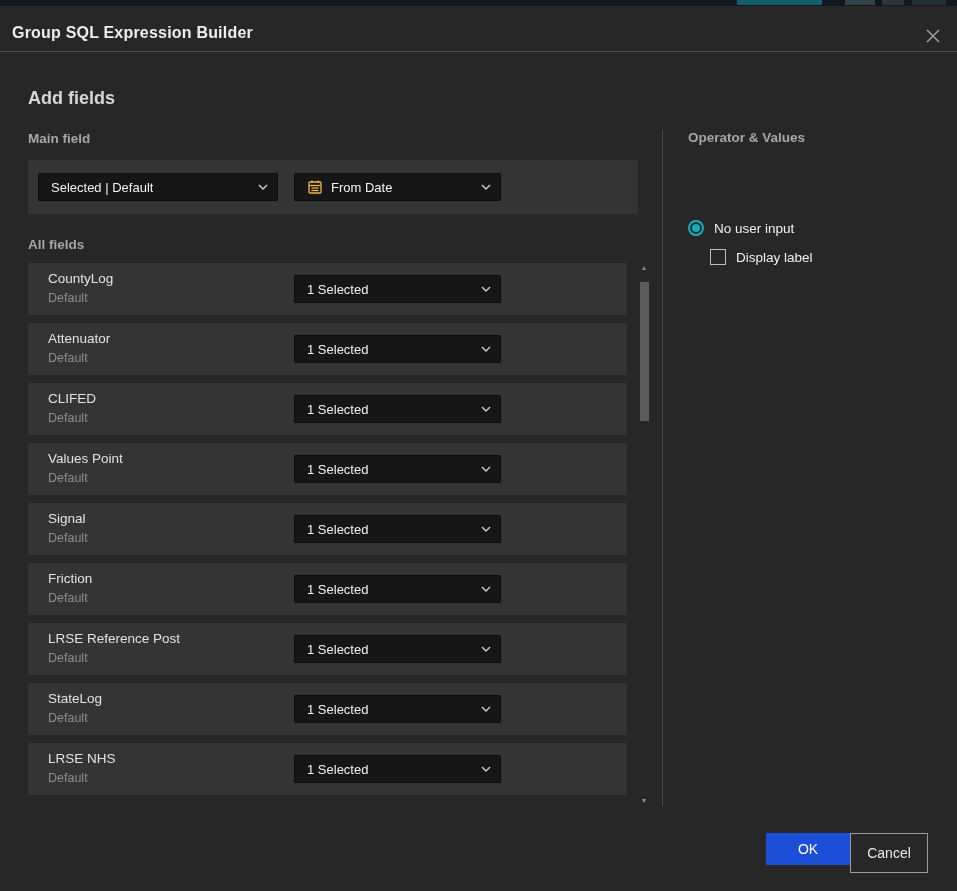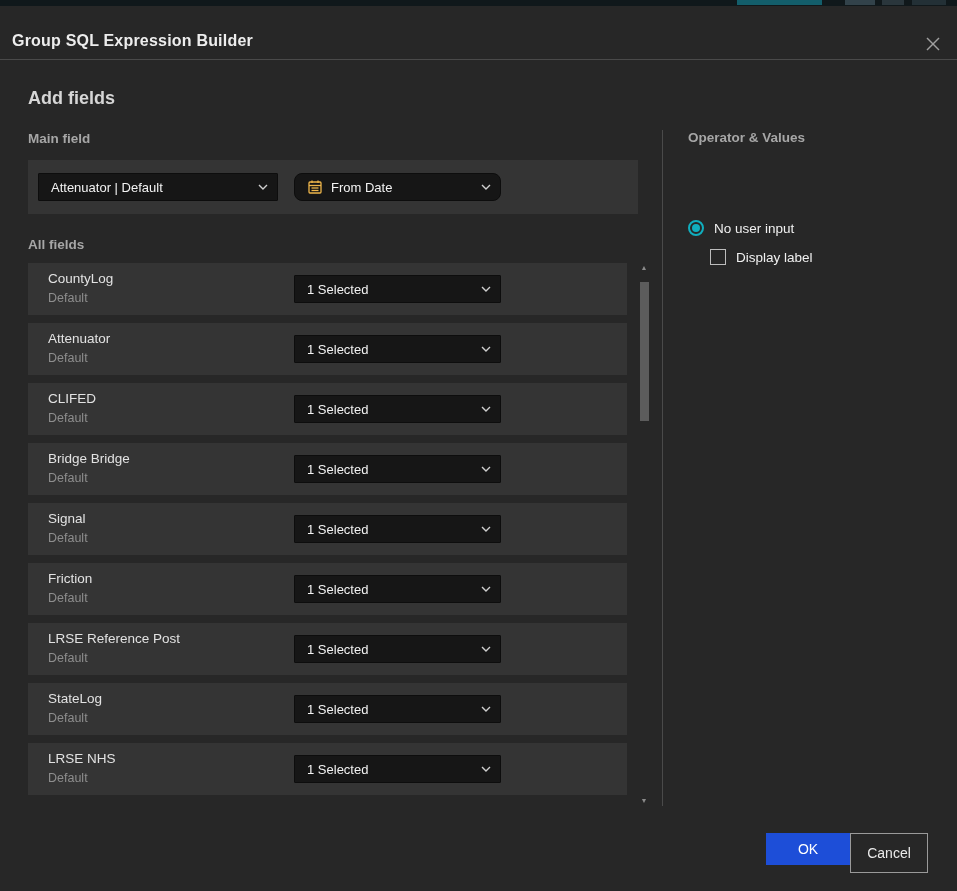--- a/index.html
+++ b/index.html
@@ -15,21 +15,21 @@
   .top-strip { position:absolute; top:0; left:0; width:957px; height:6px; background:#10181b; }
   .top-strip .frag { position:absolute; top:0; height:5px; }
   .frag-a { left:737px; width:85px; background:#135e6b; }
   .frag-b { left:845px; width:30px; background:#32424a; }
   .frag-c { left:882px; width:22px; background:#2a363c; }
   .frag-d { left:912px; width:34px; background:#233036; }
 
   .dialog { position:absolute; top:6px; left:0; width:957px; height:885px; background:#272727; }
 
   .titlebar {
-    position:absolute; top:16px; left:0; right:0; height:38px;
+    position:absolute; top:8px; left:0; right:0; height:38px;
     border-bottom:1px solid #4a4a4a;
     display:flex; align-items:center;
   }
   .dialog-title { font-size:16px; font-weight:700; color:#ededed; padding-left:12px; letter-spacing:0.2px; }
   .close-btn {
     position:absolute; right:13px; top:13px; width:22px; height:22px;
     display:flex; align-items:center; justify-content:center; cursor:pointer;
   }
   .close-btn svg { stroke:#9f9f9f; }
 
@@ -47,21 +47,21 @@
   .dropdown {
     background:#161616; height:28px; display:flex; align-items:center;
     padding:0 10px 0 12px; cursor:pointer; position:relative;
     border:1px solid #0d0d0d; border-radius:1px;
   }
   .dropdown .dd-text { font-size:13px; color:#f2f2f2; white-space:nowrap; overflow:hidden; }
   .dropdown .chevron { position:absolute; right:9px; top:50%; transform:translateY(-50%); }
   .chevron svg { stroke:#cfcfcf; display:block; }
 
   .dd-source { position:absolute; left:10px; top:13px; width:240px; }
-  .dd-field  { position:absolute; left:266px; top:13px; width:207px;border-radius:8px; }
+  .dd-field  { position:absolute; left:266px; top:13px; width:207px; }
   .dd-field .dd-text { margin-left:8px; }
   .calendar-icon { width:16px; height:16px; flex:0 0 16px; }
 
   .fields-list { position:absolute; left:28px; top:257px; width:599px; }
   .field-row {
     width:599px; height:52px; background:#343434; margin-bottom:8px;
     position:relative;
   }
   .field-row .f-name { position:absolute; left:20px; top:8px; font-size:13.5px; color:#e2e2e2; }
   .field-row .f-sub  { position:absolute; left:20px; top:28px; font-size:12.5px; color:#8e8e8e; }
@@ -128,21 +128,21 @@
       </span>
     </div>
   </div>
 
   <div class="section-heading">Add fields</div>
 
   <div class="sub-label main-field-label">Main field</div>
 
   <div class="main-field-panel">
     <div class="dropdown dd-source">
-      <span class="dd-text">Attenuator | Default</span>
+      <span class="dd-text">Selected | Default</span>
       <span class="chevron">
         <svg width="10" height="6" viewBox="0 0 10 6" fill="none" stroke-width="1.4">
             <polyline points="1,1 5,5 9,1"></polyline>
           </svg>
       </span>
     </div>
     <div class="dropdown dd-field">
       <span class="calendar-icon">
         <svg width="16" height="16" viewBox="0 0 16 16" fill="none" stroke="#eeb64b" stroke-width="1.3">
           <rect x="2" y="3" width="12" height="11" rx="1"></rect>
@@ -198,21 +198,21 @@
         <span class="dd-text">1 Selected</span>
         <span class="chevron">
           <svg width="10" height="6" viewBox="0 0 10 6" fill="none" stroke-width="1.4">
               <polyline points="1,1 5,5 9,1"></polyline>
             </svg>
         </span>
       </div>
     </div>
 
     <div class="field-row">
-      <div class="f-name">Bridge Bridge</div>
+      <div class="f-name">Values Point</div>
       <div class="f-sub">Default</div>
       <div class="dropdown">
         <span class="dd-text">1 Selected</span>
         <span class="chevron">
           <svg width="10" height="6" viewBox="0 0 10 6" fill="none" stroke-width="1.4">
               <polyline points="1,1 5,5 9,1"></polyline>
             </svg>
         </span>
       </div>
     </div>

